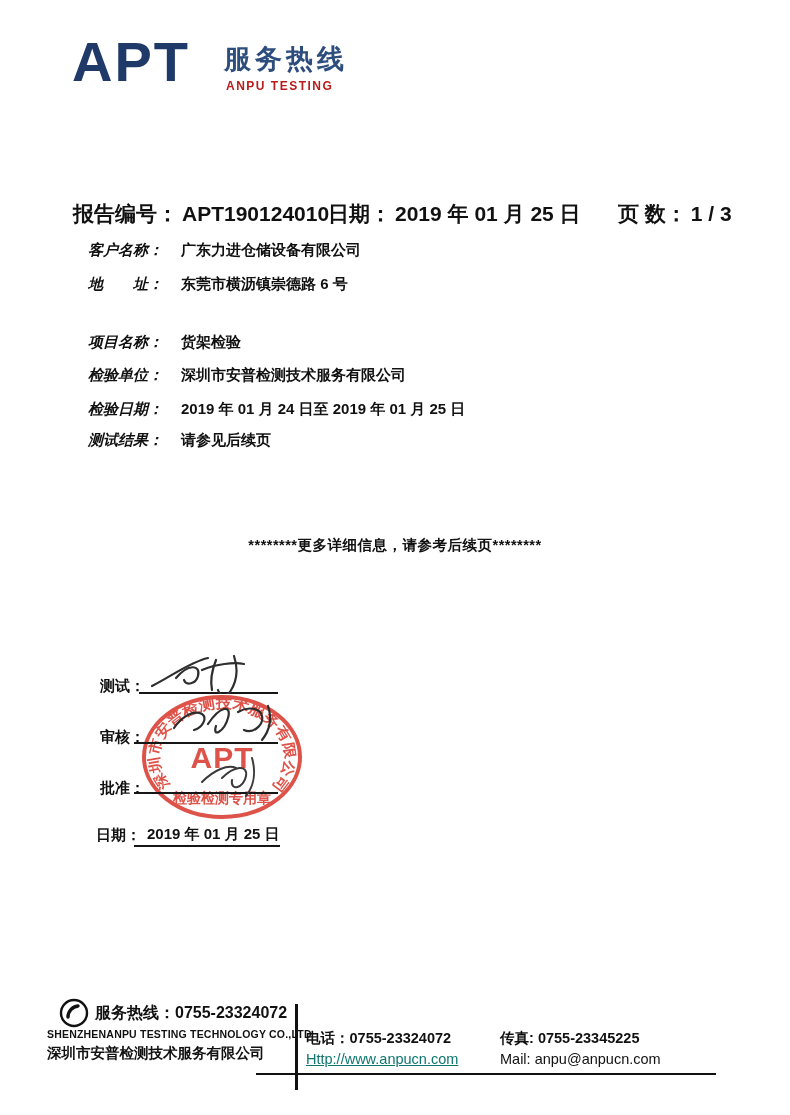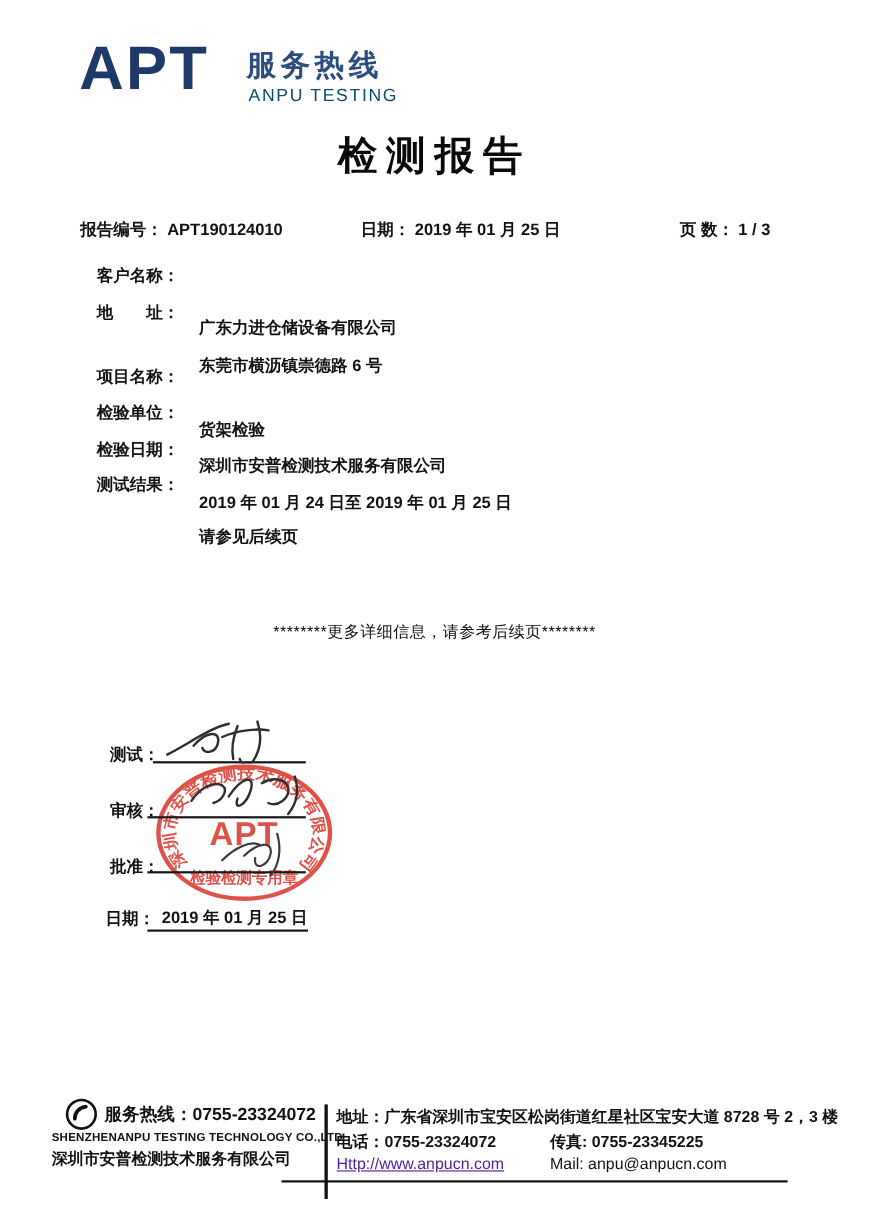--- a/index.html
+++ b/index.html
@@ -13,47 +13,47 @@
     position:absolute;left:72px;top:34px;
     font-size:56px;font-weight:bold;letter-spacing:2px;color:#1f3a68;
     font-stretch:condensed;line-height:1;
   }
   .logo-cn{
     position:absolute;left:224px;top:46px;
     font-size:27px;font-weight:bold;letter-spacing:4px;color:#2d4d7d;line-height:1;
   }
   .logo-en{
     position:absolute;left:226px;top:80px;
-    font-size:16px;font-weight:normal;letter-spacing:1.5px;color:#0c4a6e;line-height:1;
+    font-size:12px;font-weight:bold;letter-spacing:1.5px;color:#b91c1c;line-height:1;
   }
   
   .doc-title{
     position:absolute;left:0;right:0;top:118px;text-align:center;
     font-size:36px;font-weight:bold;letter-spacing:8px;color:#0a0a0a;
   }
   
-  .meta-item{position:absolute;top:200px;font-size:15px;font-weight:bold;white-space:nowrap;}
+  .meta-item{position:absolute;top:200px;font-size:21px;font-weight:bold;white-space:nowrap;}
   .meta-report{left:73px;}
   .meta-date{left:328px;}
   .meta-pages{left:618px;}
   .meta-item .lbl{margin-right:4px;}
   
   .field{position:absolute;font-size:15px;font-weight:bold;white-space:nowrap;}
-  .field .flabel{position:absolute;left:0;}
-  .field .fvalue{position:absolute;left:93px;margin-top:48px;}
+  .field .flabel{position:absolute;left:0;font-style:italic;}
+  .field .fvalue{position:absolute;left:93px;}
   .f-client1{left:88px;top:241px;width:600px;}
   .f-client2{left:88px;top:275px;width:600px;}
   .f-proj1{left:88px;top:333px;width:600px;}
   .f-proj2{left:88px;top:366px;width:600px;}
   .f-proj3{left:88px;top:400px;width:600px;}
   .f-proj4{left:88px;top:431px;width:600px;}
   
   .note-line{
     position:absolute;left:0;right:0;top:536px;text-align:center;
-    font-size:14.5px;font-weight:normal;letter-spacing:0.5px;margin-top:29px;
+    font-size:14.5px;font-weight:bold;letter-spacing:0.5px;
   }
   
   .sign-label{position:absolute;font-size:15px;font-weight:bold;white-space:nowrap;z-index:5;}
   .sl-test{left:100px;top:677px;text-align:center;}
   .sl-review{left:100px;top:728px;}
   .sl-approve{left:100px;top:779px;}
   .sl-date{left:96px;top:826px;}
   .sign-line{position:absolute;height:0;border-top:2px solid #161616;z-index:3;}
   .ln-test{left:139px;top:692px;width:139px;}
   .ln-review{left:134px;top:742px;width:144px;}
@@ -69,35 +69,34 @@
   .footer-hotline{position:absolute;left:95px;top:1003px;font-size:16px;font-weight:bold;white-space:nowrap;}
   .footer-en{position:absolute;left:47px;top:1028px;font-size:10.5px;font-weight:bold;letter-spacing:0.2px;white-space:nowrap;}
   .footer-cn{position:absolute;left:47px;top:1044px;font-size:14.5px;font-weight:bold;white-space:nowrap;}
   .phone-icon{position:absolute;left:58px;top:997px;width:32px;height:32px;}
   .footer-vline{position:absolute;left:295px;top:1004px;width:3px;height:86px;background:#111;}
   .fr{position:absolute;font-size:14.5px;font-weight:bold;white-space:nowrap;}
   .fr-address{left:306px;top:1006px;}
   .fr-tel{left:306px;top:1029px;}
   .fr-fax{left:500px;top:1029px;}
   .fr-web{left:306px;top:1051px;font-weight:normal;}
-  .fr-web a{color:#4c1d95;text-decoration:underline;font-weight:normal;}
+  .fr-web a{color:#0f766e;text-decoration:underline;font-weight:normal;}
   .fr-mail{left:500px;top:1051px;font-weight:normal;}
   .footer-hline{position:absolute;left:256px;top:1073px;width:460px;height:0;border-top:2px solid #111;}
   .stamp-svg text{font-family:"Liberation Sans","DejaVu Sans",sans-serif;}
 </style>
 </head>
 <body>
 
 <div class="page">
 
   <div class="logo-acronym">APT</div>
   <div class="logo-cn">服务热线</div>
   <div class="logo-en">ANPU TESTING</div>
 
-  <div class="doc-title">检测报告</div>
 
   <div class="meta-item meta-report">
     <span class="lbl">报告编号：</span><span>APT190124010</span>
   </div>
   <div class="meta-item meta-date">
     <span class="lbl">日期：</span><span>2019 年 01 月 25 日</span>
   </div>
   <div class="meta-item meta-pages">
     <span class="lbl">页 数：</span><span>1 / 3</span>
   </div>
@@ -185,23 +184,20 @@
     <path d="M10,20 a11,11 0 0 1 10,-11" fill="none" stroke="#111" stroke-width="3.4" stroke-linecap="round"></path>
   </svg>
   <div class="footer-hotline">
     <span>服务热线：</span><span>0755-23324072</span>
   </div>
   <div class="footer-en">SHENZHENANPU TESTING TECHNOLOGY CO.,LTD</div>
   <div class="footer-cn">深圳市安普检测技术服务有限公司</div>
 
   <div class="footer-vline"></div>
 
-  <div class="fr fr-address">
-    <span>地址：</span><span>广东省深圳市宝安区松岗街道红星社区宝安大道 8728 号 2，3 楼</span>
-  </div>
   <div class="fr fr-tel">
     <span>电话：</span><span>0755-23324072</span>
   </div>
   <div class="fr fr-fax">
     <span>传真:</span> <span>0755-23345225</span>
   </div>
   <div class="fr fr-web">
     <a href="#">Http://www.anpucn.com</a>
   </div>
   <div class="fr fr-mail">

